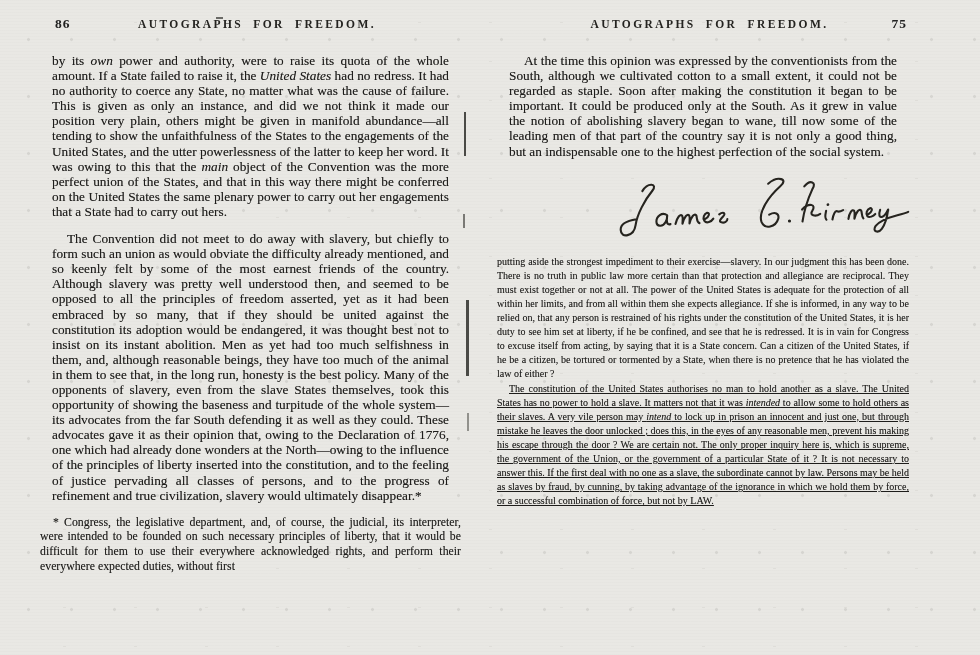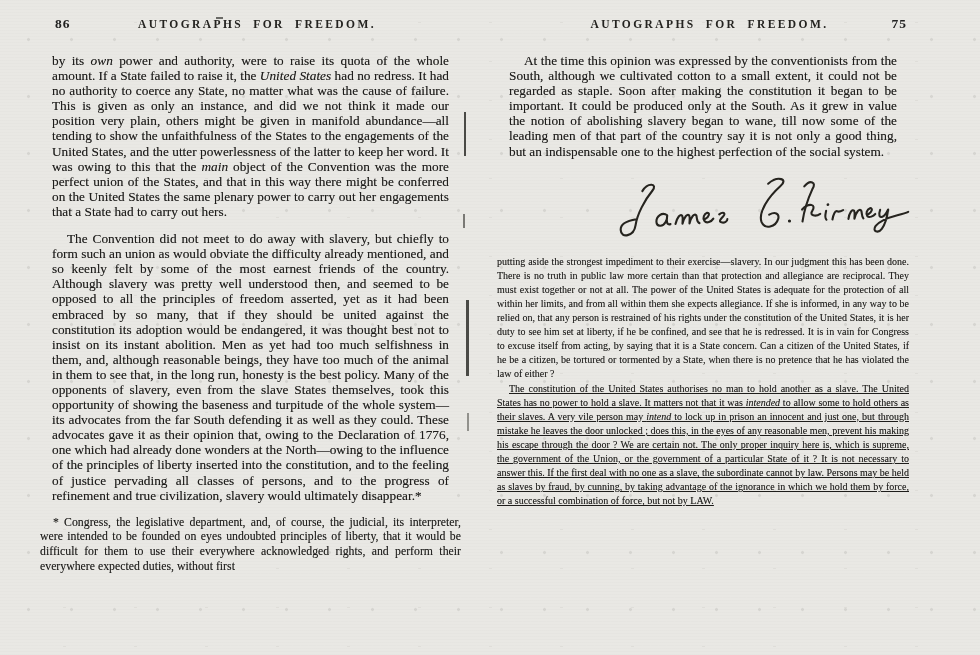--- a/index.html
+++ b/index.html
@@ -104,21 +104,21 @@
   <div class="page page-left">
     <div class="running-head">
       <span class="pageno pageno-left">86</span>
       <span class="head-title">AUTOGRAPHS FOR FREEDOM.</span>
     </div>
     <div class="body-text">
       <p>by its <i>own</i> power and authority, were to raise its quota of the whole amount.  If a State failed to raise it, the <i>United States</i> had no redress.  It had no authority to coerce any State, no matter what was the cause of failure.  This is given as only an instance, and did we not think it made our position very plain, others might be given in manifold abundance—all tending to show the unfaithfulness of the States to the engagements of the United States, and the utter powerlessness of the latter to keep her word.  It was owing to this that the <i>main</i> object of the Convention was the more perfect union of the States, and that in this way there might be conferred on the United States the same plenary power to carry out her engagements that a State had to carry out hers.</p>
       <p class="indent">The Convention did not meet to do away with slavery, but chiefly to form such an union as would obviate the difficulty already mentioned, and so keenly felt by some of the most earnest friends of the country.  Although slavery was pretty well understood then, and seemed to be opposed to all the principles of freedom asserted, yet as it had been embraced by so many, that if they should be united against the constitution its adoption would be endangered, it was thought best not to insist on its instant abolition.  Men as yet had too much selfishness in them, and, although reasonable beings, they have too much of the animal in them to see that, in the long run, honesty is the best policy.  Many of the opponents of slavery, even from the slave States themselves, took this opportunity of showing the baseness and turpitude of the whole system—its advocates from the far South defending it as well as they could.  These advocates gave it as their opinion that, owing to the Declaration of 1776, one which had already done wonders at the North—owing to the influence of the principles of liberty inserted into the constitution, and to the feeling of justice pervading all classes of persons, and to the progress of refinement and true civilization, slavery would ultimately disappear.*</p>
     </div>
     <div class="footnote">
-      <p>* Congress, the legislative department, and, of course, the judicial, its interpreter, were intended to be founded on eyes undoubted principles of liberty, that it would be difficult for them to use their everywhere acknowledged rights, and perform their everywhere expected duties, without first</p>
+      <p>* Congress, the legislative department, and, of course, the judicial, its interpreter, were intended to be founded on such necessary principles of liberty, that it would be difficult for them to use their everywhere acknowledged rights, and perform their everywhere expected duties, without first</p>
     </div>
   </div>
 
   <div class="page page-right">
     <div class="running-head">
       <span class="head-title">AUTOGRAPHS FOR FREEDOM.</span>
       <span class="pageno pageno-right">75</span>
     </div>
     <div class="body-text">
       <p class="indent">At the time this opinion was expressed by the conventionists from the South, although we cultivated cotton to a small extent, it could not be regarded as staple.  Soon after making the constitution it began to be important.  It could be produced only at the South.  As it grew in value the notion of abolishing slavery began to wane, till now some of the leading men of that part of the country say it is not only a good thing, but an indispensable one to the highest perfection of the social system.</p>

